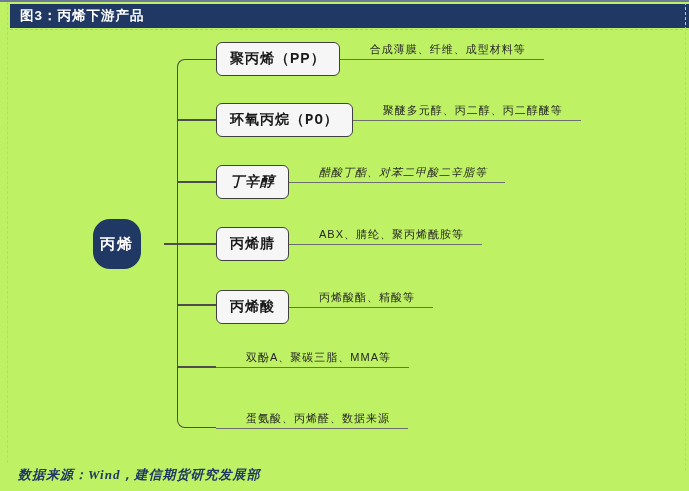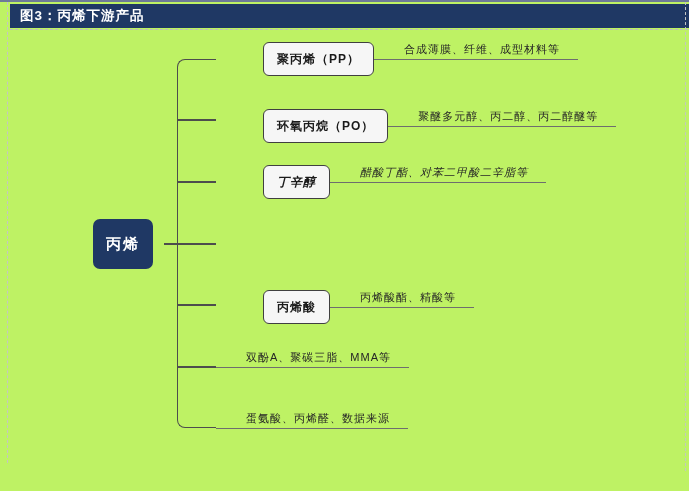--- a/index.html
+++ b/index.html
@@ -16,49 +16,49 @@
     letter-spacing:1px;
   }
   .dash-under-title{position:absolute;top:29px;left:10px;right:0;border-top:1px dashed #bcbcbc;}
   .dash-left{position:absolute;left:7px;top:2px;bottom:28px;width:0;border-left:1px dashed #c4c4c4;}
   .dash-right{position:absolute;left:685px;top:2px;bottom:20px;width:0;border-right:1px dashed #c4c4c4;}
 
   
   .canvas{position:absolute;top:30px;left:0;width:689px;height:430px;}
 
   .root-node{
-    position:absolute;left:93px;top:189px;width:60px;height:50px;
-    background:#1F3864;border-radius:7px;color:#ffffff;font-weight:bold;font-size:15px;
+    position:absolute;left:93px;top:189px;width:48px;height:50px;
+    background:#1F3864;border-radius:17px;color:#ffffff;font-weight:bold;font-size:15px;
     display:flex;align-items:center;justify-content:center;letter-spacing:2px;
   }
   
   .spine{
     position:absolute;left:177px;top:29px;width:39px;height:369px;box-sizing:border-box;
     border-left:1.5px solid #4d4d4d;border-top:1.5px solid #4d4d4d;border-bottom:1.5px solid #4d4d4d;
     border-radius:8px 0 0 8px;
   }
   .stub{position:absolute;left:177px;width:39px;height:1.5px;background:#4d4d4d;}
   .stub-r2{top:89px;}
   .stub-r3{top:151px;}
   .stub-r5{top:274px;}
   .stub-r6{top:336px;}
   .root-link{position:absolute;left:164px;top:213px;width:52px;height:1.5px;background:#4d4d4d;}
 
   .row{position:absolute;left:216px;height:34px;display:flex;align-items:stretch;}
   .row-1{top:12px;}
-  .row-2{top:79px;}
+  .row-2{top:73px;font-family:Liberation Mono, monospace;}
   .row-3{top:135px;font-style:italic;}
   .row-4{top:197px;}
   .row-5{top:260px;}
   .row-6{top:320px;}
   .row-7{top:381px;}
   .node{
     display:flex;align-items:center;justify-content:center;
     padding:0 13px;border:1.5px solid #404040;border-radius:6px;background:#f6f6f6;
-    font-weight:bold;font-size:12px;color:#1a1a1a;white-space:nowrap;letter-spacing:1px;margin-left:47px;
+    font-weight:bold;font-size:14px;color:#1a1a1a;white-space:nowrap;letter-spacing:1px;
   }
   .annotation{
     align-self:flex-start;height:18px;box-sizing:border-box;
     border-bottom:1.2px solid #6e6e6e;display:flex;align-items:flex-end;
     padding:0 18px 2px 30px;font-size:11px;color:#262626;white-space:nowrap;letter-spacing:1px;
   }
   .footer{
     position:absolute;left:18px;top:466px;
     font-family:"Liberation Serif","DejaVu Serif",serif;font-style:italic;font-weight:bold;
     font-size:13px;color:#1F3864;letter-spacing:1px;
@@ -97,29 +97,34 @@
     <div class="row row-2">
       <div class="node">环氧丙烷（PO）</div>
       <div class="annotation">聚醚多元醇、丙二醇、丙二醇醚等</div>
     </div>
 
     <div class="row row-3">
       <div class="node">丁辛醇</div>
       <div class="annotation">醋酸丁酯、对苯二甲酸二辛脂等</div>
     </div>
 
+    <div class="row row-4">
+      <div class="node">丙烯腈</div>
+      <div class="annotation">ABX、腈纶、聚丙烯酰胺等</div>
+    </div>
 
     <div class="row row-5">
       <div class="node">丙烯酸</div>
       <div class="annotation">丙烯酸酯、精酸等</div>
     </div>
 
     <div class="row row-6">
       <div class="annotation">双酚A、聚碳三脂、MMA等</div>
     </div>
 
     <div class="row row-7">
       <div class="annotation">蛋氨酸、丙烯醛、数据来源</div>
     </div>
 
   </div>
 
+  <div class="footer">数据来源：Wind，建信期货研究发展部</div>
 </div>
 
 </body></html>

